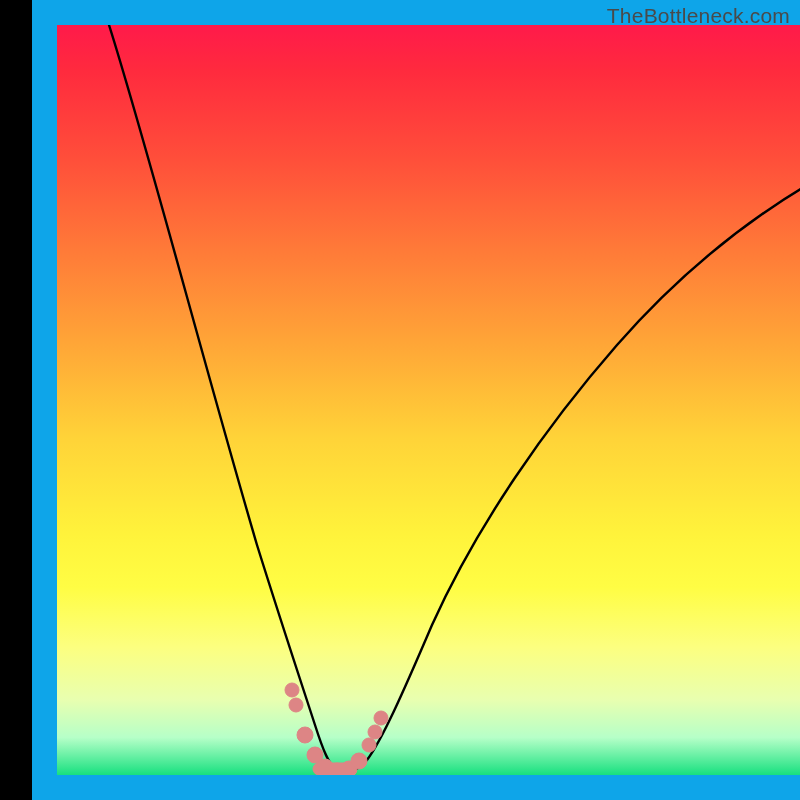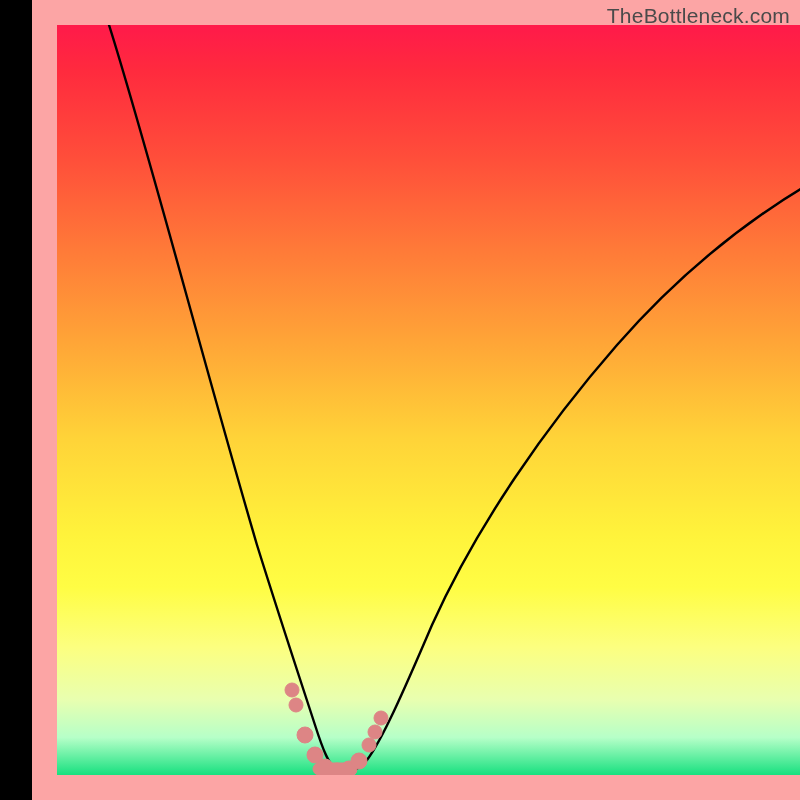--- a/index.html
+++ b/index.html
@@ -7,21 +7,21 @@
     padding: 0;
     width: 800px;
     height: 800px;
     overflow: hidden;
     background: #000;
     font-family: Arial, Helvetica, sans-serif;
   }
   .frame {
     position: absolute;
     inset: 0;
-    background: #fca5a5;
+    background: #0ea5e9;
     margin-left: 32px;
   }
   .plot-area {
     position: absolute;
     left: 25px;
     top: 25px;
     width: 750px;
     height: 750px;
     overflow: hidden;
   }

